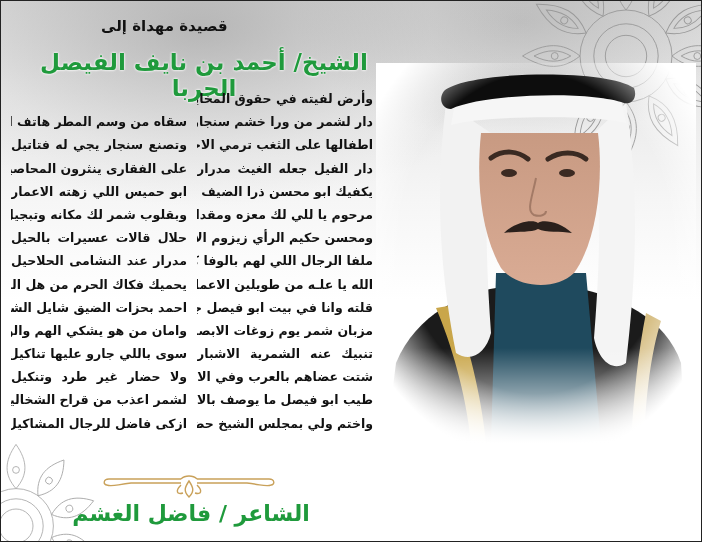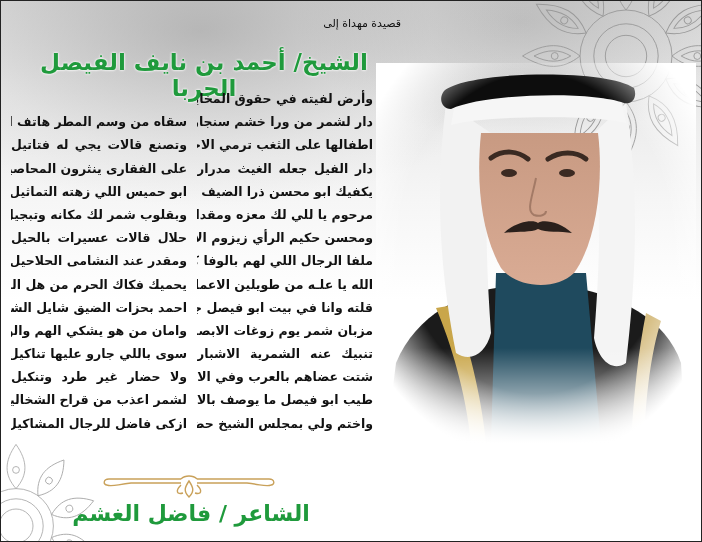--- a/index.html
+++ b/index.html
@@ -15,23 +15,23 @@
     font-family: "DejaVu Sans", sans-serif;
   }
   .mandala {
     position: absolute; pointer-events: none;
   }
   .mandala.tr { right: -40px; top: -60px; width: 230px; height: 230px; }
   .mandala.bl { left: -70px; bottom: -70px; width: 170px; height: 170px; }
 
   .subtitle {
     position: absolute; top: 16px; left: 100px; width: 300px;
-    text-align: right; direction: rtl;
-    font-family: "DejaVu Sans", sans-serif; font-weight: normal;
-    font-size: 11px; color: #111;
+    text-align: left; direction: rtl;
+    font-family: "DejaVu Sans", sans-serif; font-weight: bold;
+    font-size: 15px; color: #111;
   }
   .title {
     position: absolute; top: 48px; left: 3px; width: 400px;
     text-align: center; direction: rtl;
     font-family: "DejaVu Sans", sans-serif; font-weight: bold;
     font-size: 23px; color: #1f9a3c;
     text-shadow: 0 0 2px #fff, 0 0 3px #fff;
     letter-spacing: 0.2px;
   }
 
@@ -119,41 +119,41 @@
   <div class="poem">
     <div class="verse">
         <span class="hemi">وأرض لفيته في حقوق المخاييل</span>
       </div>
     <div class="verse">
         <span class="hemi">دار لشمر من ورا خشم سنجار</span>
         <span class="hemi">سقاه من وسم المطر هاتف السيل</span>
       </div>
     <div class="verse">
         <span class="hemi">اطفالها على الثغب ترمي الاحجار</span>
-        <span class="hemi">وتصنع قالات يجي له فتاتيل</span>
+        <span class="hemi">وتصنع سنجار يجي له فتاتيل</span>
       </div>
     <div class="verse">
         <span class="hemi">دار الفيل جعله الغيث مدرار</span>
         <span class="hemi">على الفقارى ينثرون المحاصيل</span>
       </div>
     <div class="verse">
         <span class="hemi">يكفيك ابو محسن ذرا الضيف والجار</span>
-        <span class="hemi">ابو حميس اللي زهته التماثيل</span>
+        <span class="hemi">ابو حميس اللي زهته الاعمار</span>
       </div>
     <div class="verse">
         <span class="hemi">مرحوم يا للي لك معزه ومقدار</span>
         <span class="hemi">وبقلوب شمر لك مكانه وتبجيل</span>
       </div>
     <div class="verse">
         <span class="hemi">ومحسن حكيم الرأي زيزوم الاشوار</span>
         <span class="hemi">حلال قالات عسيرات بالحيل</span>
       </div>
     <div class="verse">
         <span class="hemi">ملفا الرجال اللي لهم بالوفا كار</span>
-        <span class="hemi">ومقدر عند النشامى الحلاحيل</span>
+        <span class="hemi">مدرار عند النشامى الحلاحيل</span>
       </div>
     <div class="verse">
         <span class="hemi">الله يا علـه من طويلين الاعمار</span>
         <span class="hemi">يحميك فكاك الحرم من هل الفيل</span>
       </div>
     <div class="verse">
         <span class="hemi">قلته وانا في بيت ابو فيصل جهار</span>
         <span class="hemi">احمد بحزات الضيق شايل الشيل</span>
       </div>
     <div class="verse">

